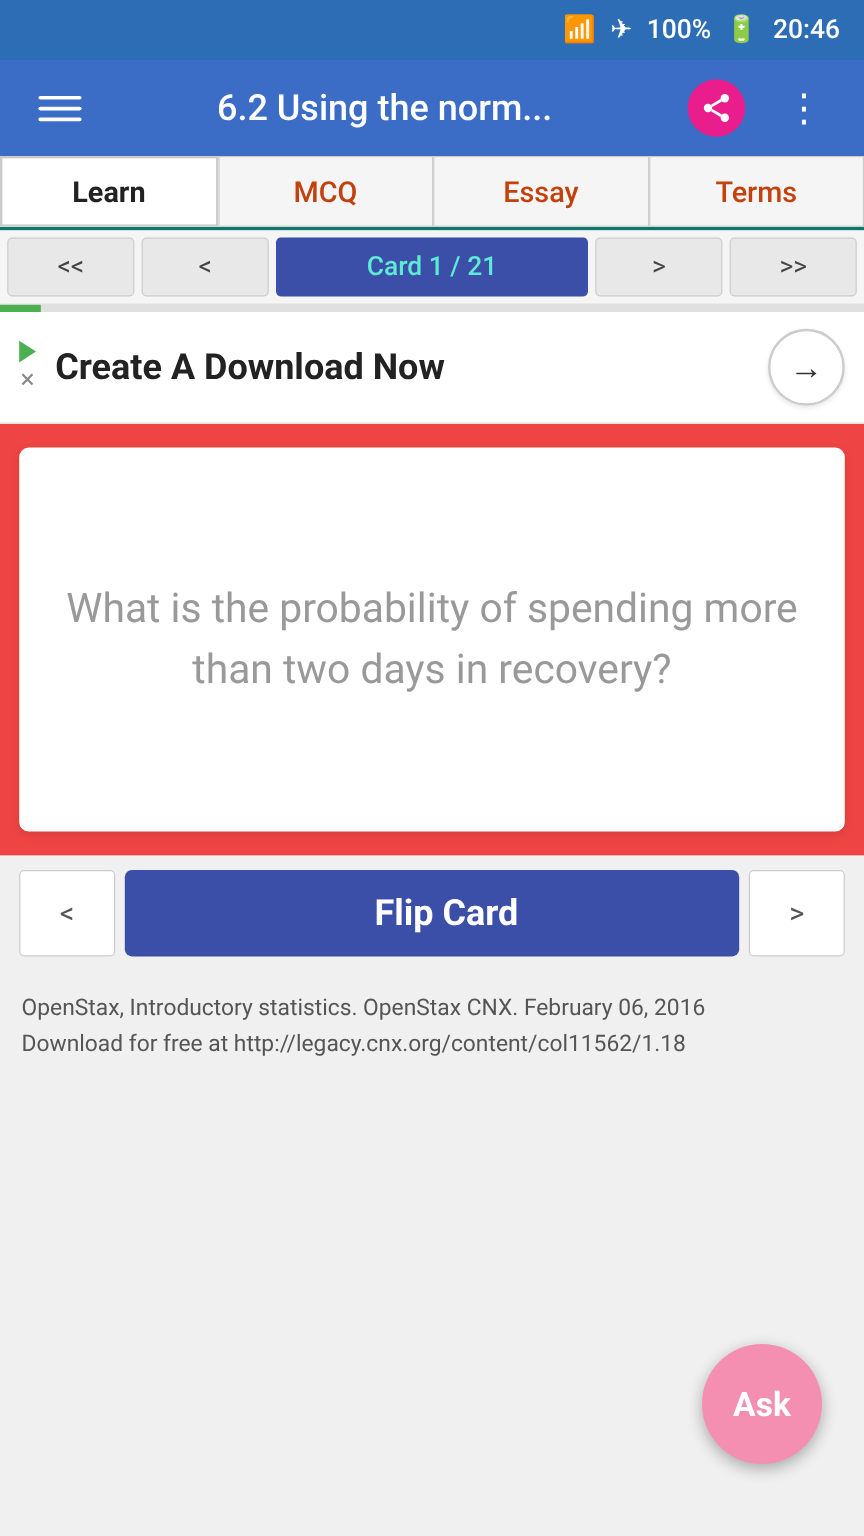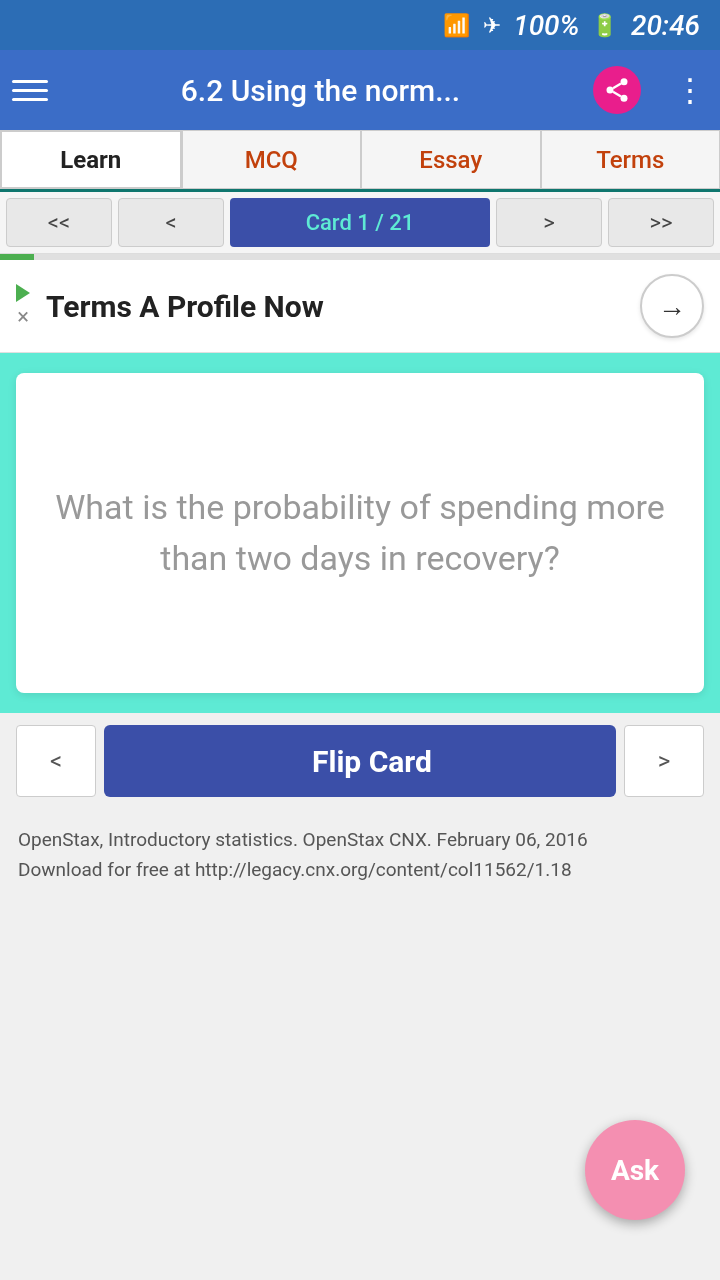--- a/index.html
+++ b/index.html
@@ -17,36 +17,35 @@
       background: #2c6db5;
       height: 50px;
       display: flex;
       align-items: center;
       justify-content: flex-end;
       padding: 0 20px;
       gap: 12px;
     }
     .status-bar-text {
       color: white;
-      font-size: 28px;
+      font-size: 22px;
       font-weight: 500;
-      font-style: italic;
     }
     .status-icon {
       color: white;
       font-size: 22px;
     }
 
     
     .app-bar {
       background: #3b6dc7;
       height: 80px;
       display: flex;
       align-items: center;
-      padding: 0 12px;
+      padding: 0 32px;
       gap: 33px;
     }
     .app-bar-menu {
       color: white;
       font-size: 32px;
       cursor: pointer;
       display: flex;
       flex-direction: column;
       gap: 6px;
       width: 36px;
@@ -197,21 +196,21 @@
       align-items: center;
       justify-content: center;
       font-size: 28px;
       color: #333;
       cursor: pointer;
       box-shadow: 0 2px 4px rgba(0,0,0,0.1);
     }
 
     
     .card-area {
-      background: #5eead4;
+      background: #ef4444;
       padding: 20px 16px;
     }
     .flashcard {
       background: white;
       border-radius: 8px;
       padding: 40px 30px;
       min-height: 320px;
       display: flex;
       align-items: center;
       justify-content: center;
@@ -337,21 +336,21 @@
 
 <div class="progress-bar-container">
   <div class="progress-bar-fill" style="width: 4.76%"></div>
 </div>
 
 <div class="ad-banner">
   <div class="ad-icon">
     <div class="ad-triangle"></div>
     <div class="ad-close">×</div>
   </div>
-  <div class="ad-text">Terms A Profile Now</div>
+  <div class="ad-text">Create A Download Now</div>
   <div class="ad-arrow-btn">→</div>
 </div>
 
 <div class="card-area">
   <div class="flashcard">
     <div class="flashcard-text">What is the probability of spending more than two days in recovery?</div>
   </div>
 </div>
 
 <div class="card-controls">

